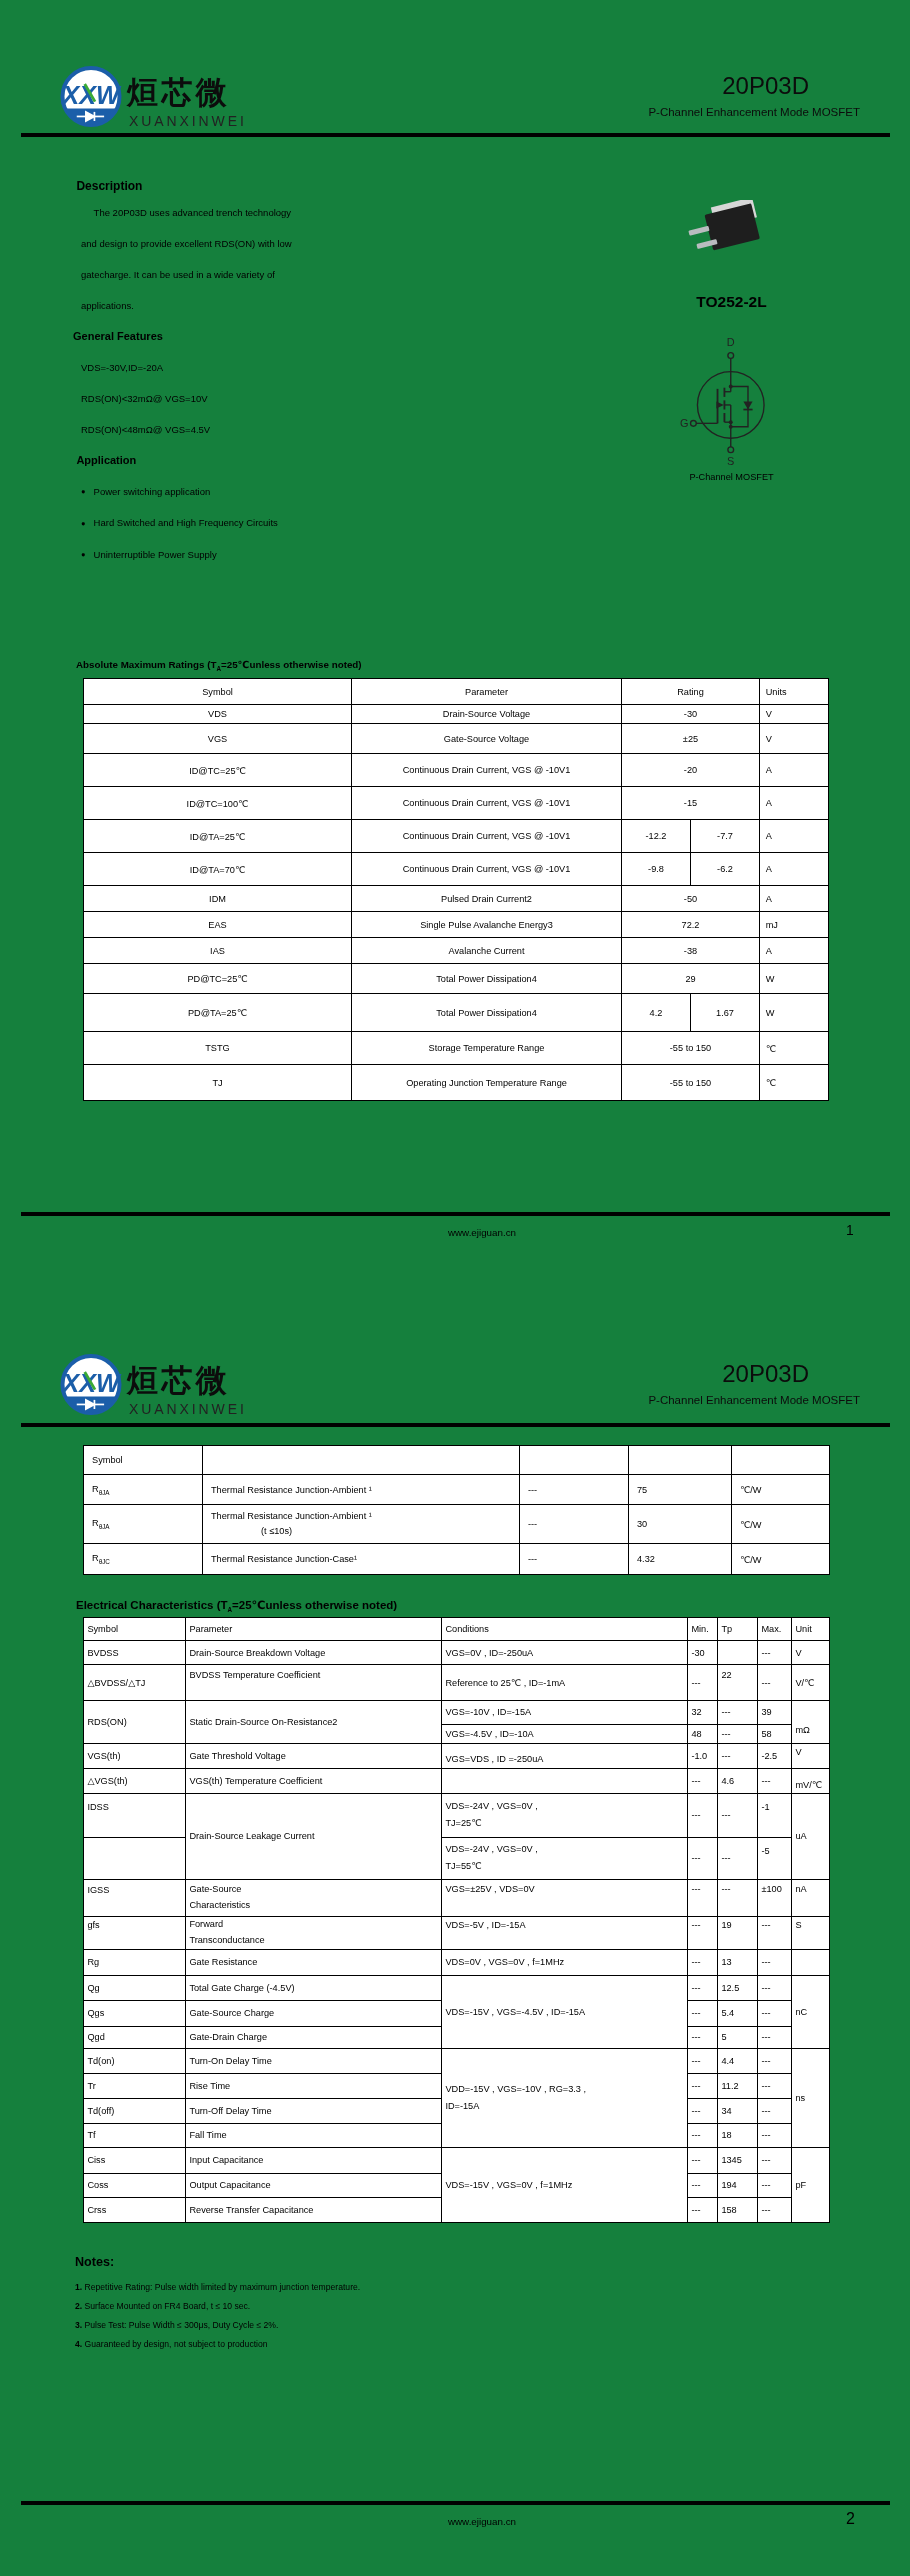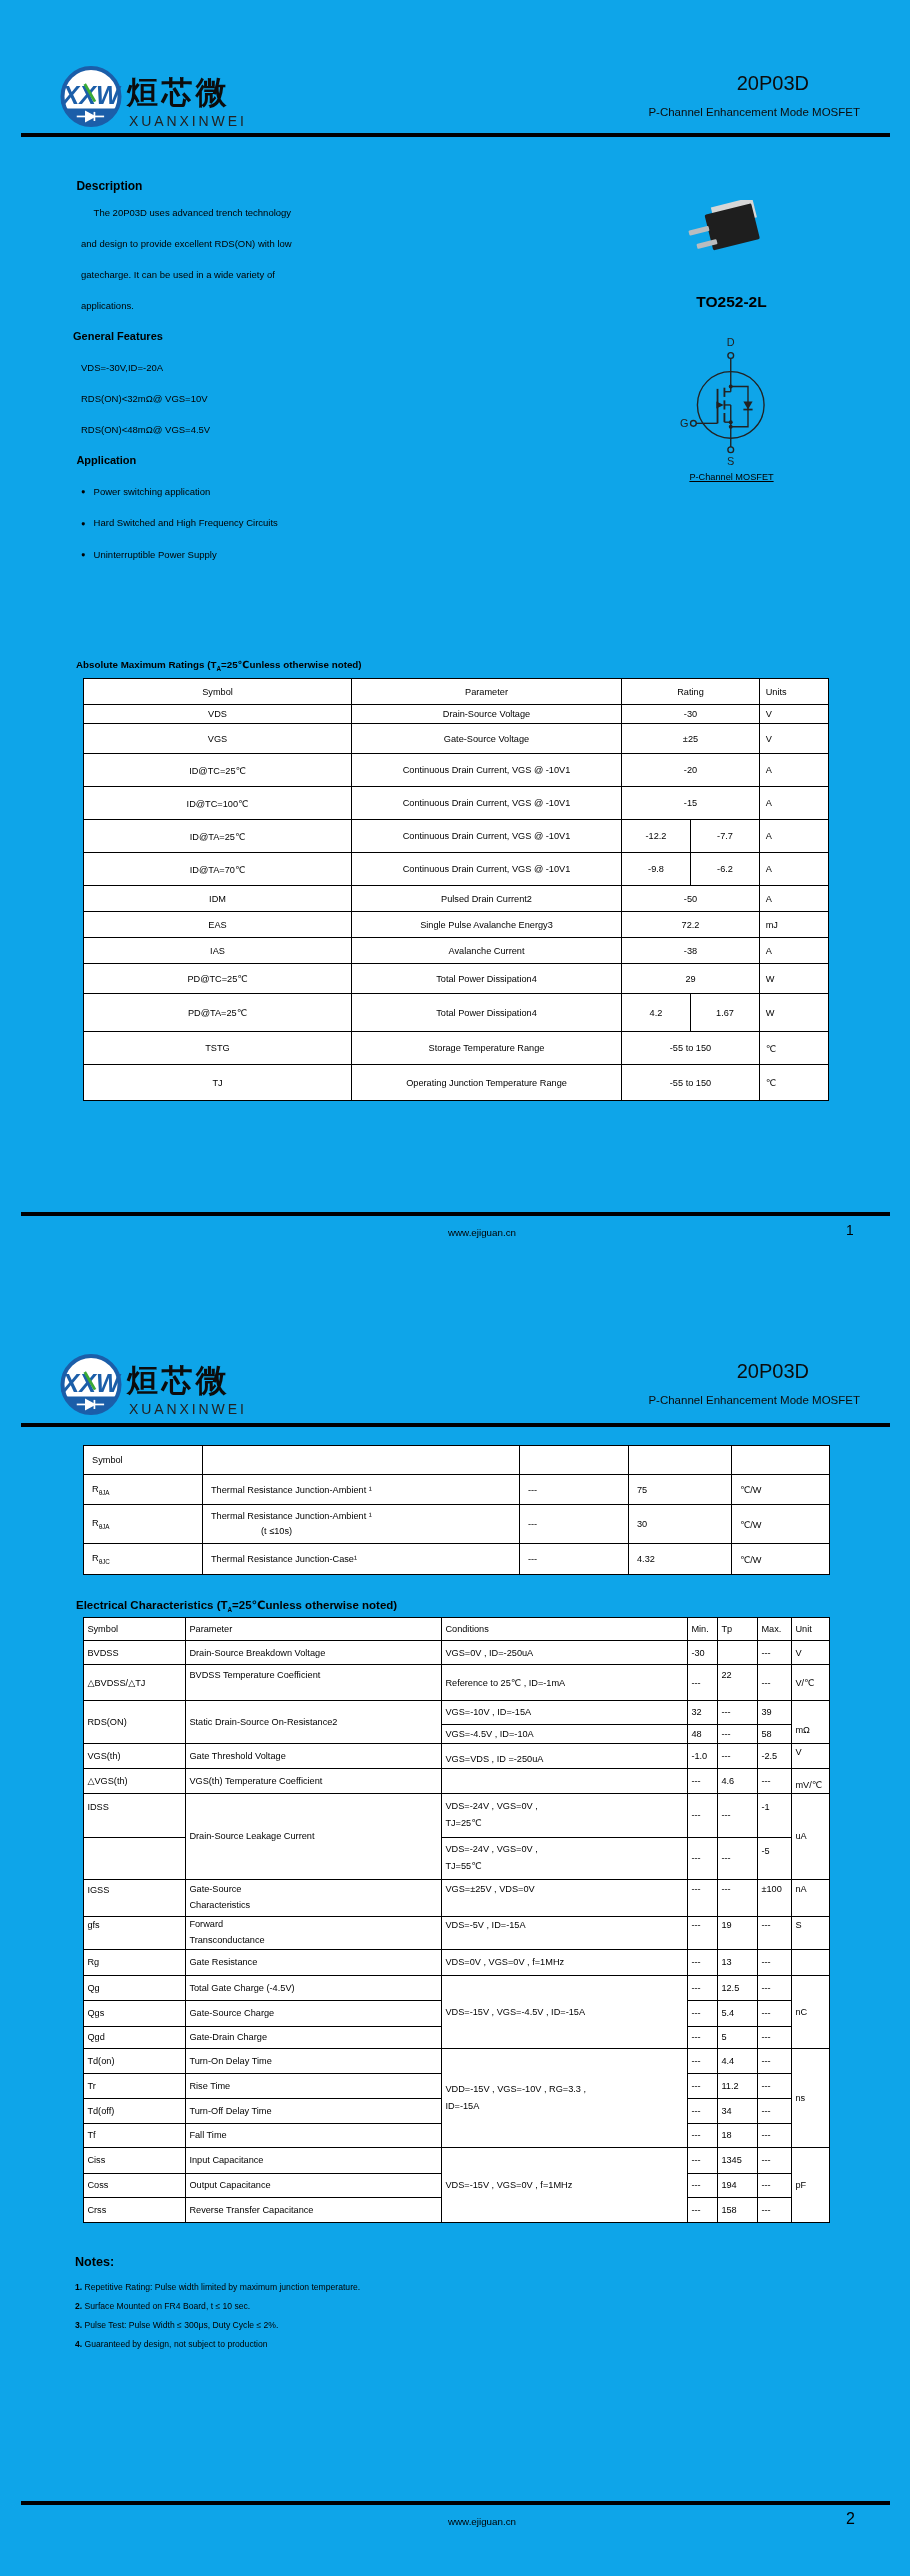--- a/index.html
+++ b/index.html
@@ -1,35 +1,35 @@
 <!DOCTYPE html>
 <html style="font-size:9.2px"><head>
 <meta charset="utf-8">
 <style>
   html,body{margin:0;padding:0;background:#ffffff;}
   body{width:910px;height:2576px;position:relative;font-family:"Liberation Sans","DejaVu Sans",sans-serif;color:#000;}
   .sheet{position:absolute;left:0;top:0;width:910px;height:2576px;background:#fff;}
-  .page{position:absolute;left:0;width:910px;height:1288px;background:#0ea5e9;}
+  .page{position:absolute;left:0;width:910px;height:1288px;background:#15803d;}
   .abs{position:absolute;}
   .rule{position:absolute;background:#000;}
   
   .brand-cn{position:absolute;left:127px;top:76px;font-size:31px;font-weight:700;letter-spacing:3.4px;line-height:1.1;color:#0c0c0c;}
   .brand-en{position:absolute;left:129px;top:113px;font-size:14px;letter-spacing:2.9px;color:#222;}
-  .part-title{position:absolute;left:597px;top:72px;width:212px;text-align:right;font-size:20px;color:#0c0c0c;}
+  .part-title{position:absolute;left:597px;top:72px;width:212px;text-align:right;font-size:24px;color:#0c0c0c;}
   .part-subtitle{position:absolute;left:516px;top:106px;width:344px;text-align:right;font-size:11.5px;color:#0c0c0c;}
   
   .desc{position:absolute;left:73px;top:179px;width:516px;}
   .desc h2{margin:0 0 4.6px 3.4px;font-size:12px;font-weight:700;}
   .desc p{margin:8px;font-size:9.5px;line-height:23px;}
   .desc p.indent{text-indent:12.6px;}
   .desc h3{margin:0;font-size:11px;font-weight:700;line-height:23px;}
   .bullet-line .dot{display:inline-block;width:12.6px;font-size:7.5px;vertical-align:0.6px;}
   
   .pkg-name{position:absolute;left:654px;top:293px;width:155px;text-align:center;font-size:15.5px;font-weight:700;}
-  .pkg-caption{position:absolute;left:654px;top:472px;width:155px;text-align:center;font-size:9.2px;text-decoration:underline;}
+  .pkg-caption{position:absolute;left:654px;top:472px;width:155px;text-align:center;font-size:9.2px;}
   
   .sec-h{position:absolute;font-weight:700;}
   sub{font-size:6.3px;}
   
   table{border-collapse:collapse;table-layout:fixed;position:absolute;background:#fff;}
   table,td{border:1.1px solid #000;}
   td{border-top-width:1.7px;border-bottom-width:1.7px;font-size:9.2px;padding:0 3.4px;overflow:hidden;vertical-align:middle;}
   table{border-width:1.7px;}
   .amr td{text-align:center;}
   .amr td.u{text-align:left;padding-left:5.7px;}

